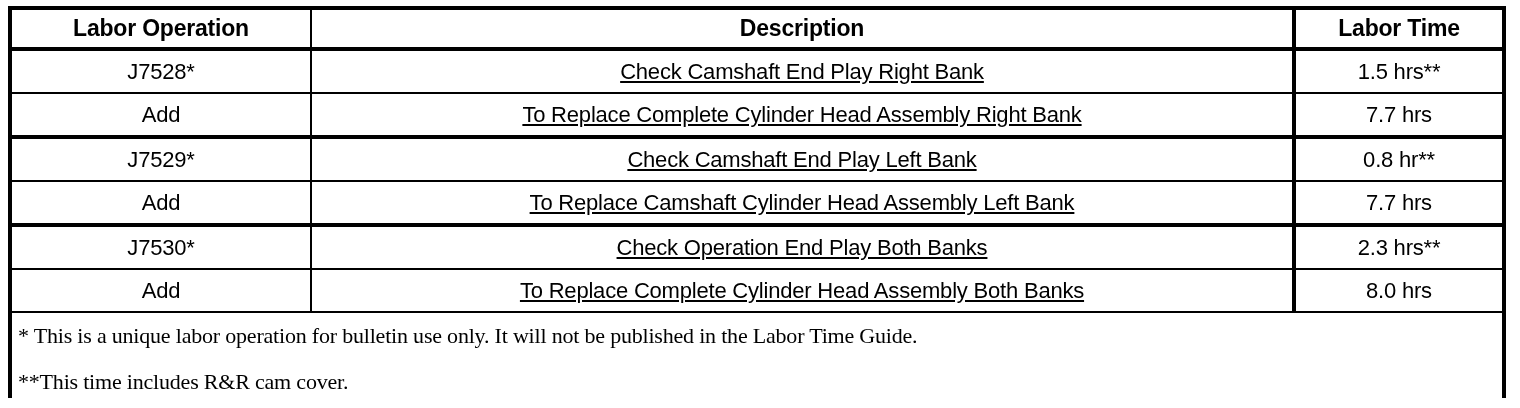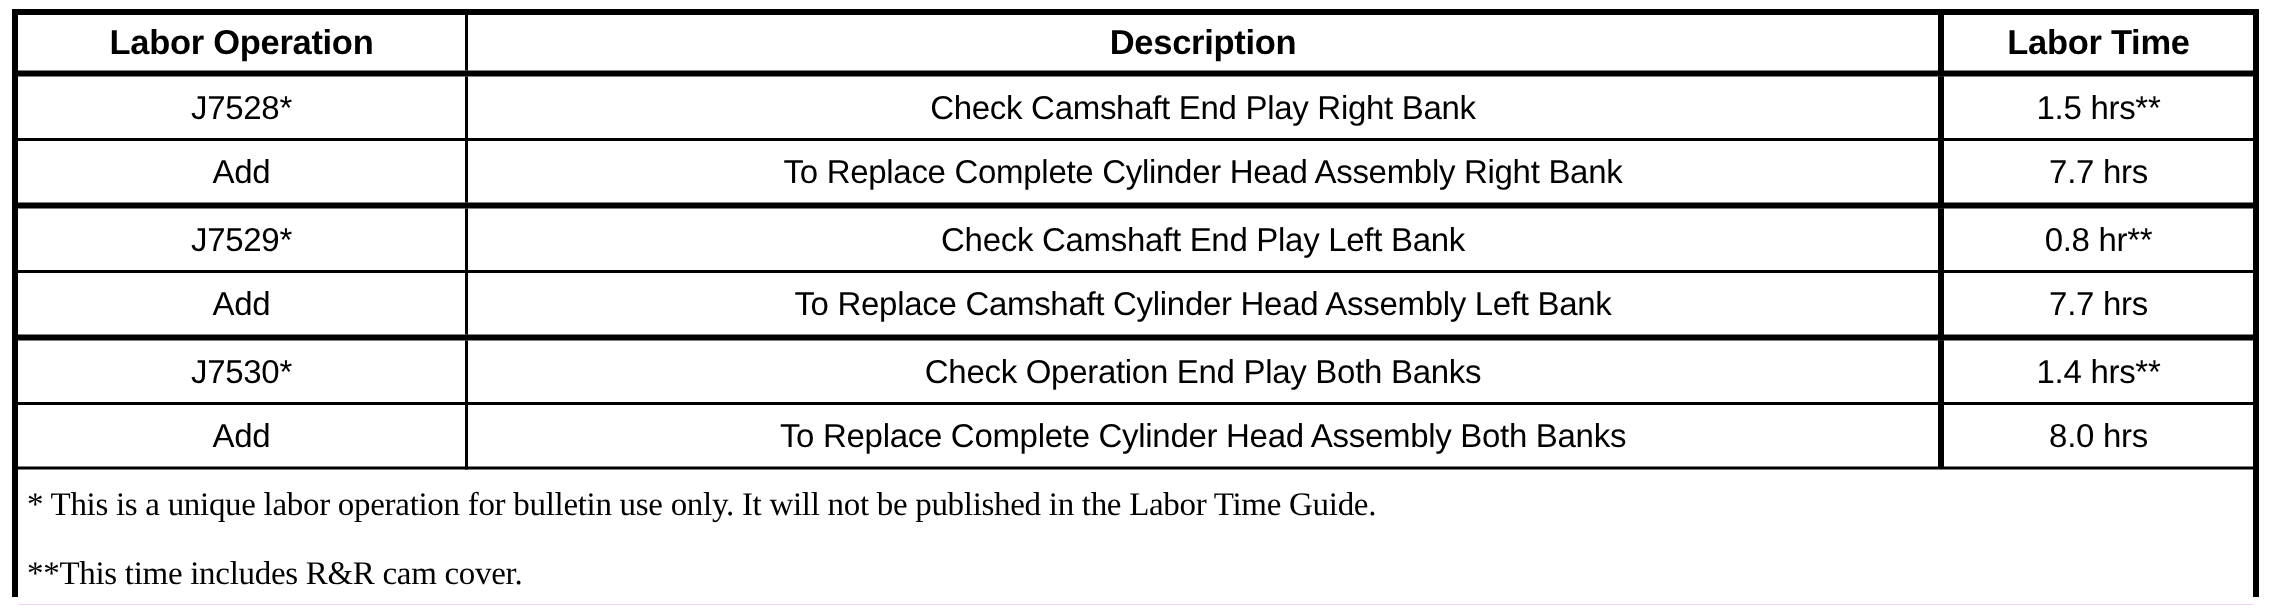--- a/index.html
+++ b/index.html
@@ -24,21 +24,21 @@
     box-sizing: border-box;
     border: 4px solid #000000;
     background: #ffffff;
   }
 
   table.labor-table {
     width: 100%;
     height: 100%;
     border-collapse: collapse;
     table-layout: fixed;
-    background: #d946ef;
+    background: #fdba74;
   }
 
   table.labor-table td,
   table.labor-table th {
     padding: 0 4px;
     margin: 0;
     vertical-align: middle;
     background: #ffffff;
   }
 
@@ -66,21 +66,21 @@
 
   
   tr.data-row td {
     height: 41px;
     font-size: 22px;
     font-weight: normal;
     text-align: center;
     letter-spacing: -0.2px;
   }
   tr.data-row td.c-op   { border-right: 2px solid #000000; }
-  tr.data-row td.c-desc { border-right: 4px solid #000000; }
+  tr.data-row td.c-desc { border-right: 4px solid #000000; text-decoration: underline; }
 
   
   tr.rule-thin td  { border-bottom: 2px solid #000000; }
   tr.rule-thick td { border-bottom: 4px solid #000000; }
 
   
   tr.footnote-row td {
     border-top: 0;
     padding: 10px 0 8px 6px;
     text-align: left;
@@ -129,21 +129,21 @@
         <td class="c-time">0.8 hr**</td>
       </tr>
       <tr class="data-row rule-thick">
         <td class="c-op">Add</td>
         <td class="c-desc">To Replace Camshaft Cylinder Head Assembly Left Bank</td>
         <td class="c-time">7.7 hrs</td>
       </tr>
       <tr class="data-row rule-thin">
         <td class="c-op">J7530*</td>
         <td class="c-desc">Check Operation End Play Both Banks</td>
-        <td class="c-time">1.4 hrs**</td>
+        <td class="c-time">2.3 hrs**</td>
       </tr>
       <tr class="data-row rule-thin">
         <td class="c-op">Add</td>
         <td class="c-desc">To Replace Complete Cylinder Head Assembly Both Banks</td>
         <td class="c-time">8.0 hrs</td>
       </tr>
       <tr class="footnote-row">
         <td colspan="3">
           <div class="footnote-line">* This is a unique labor operation for bulletin use only. It will not be published in the Labor Time Guide.</div>
           <div class="footnote-gap"></div>

